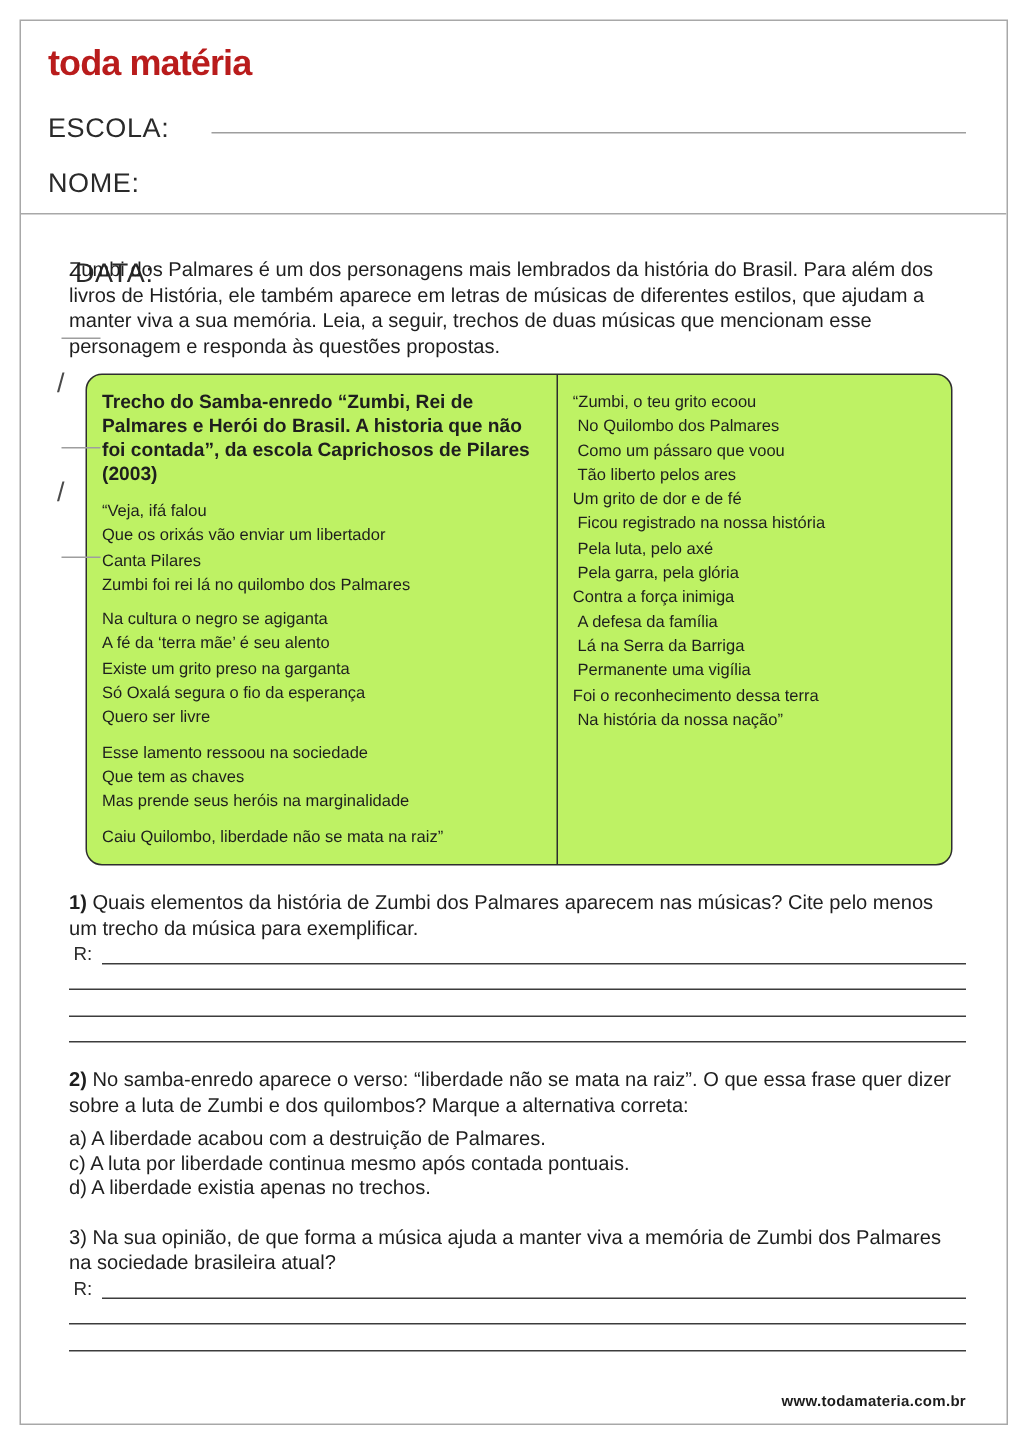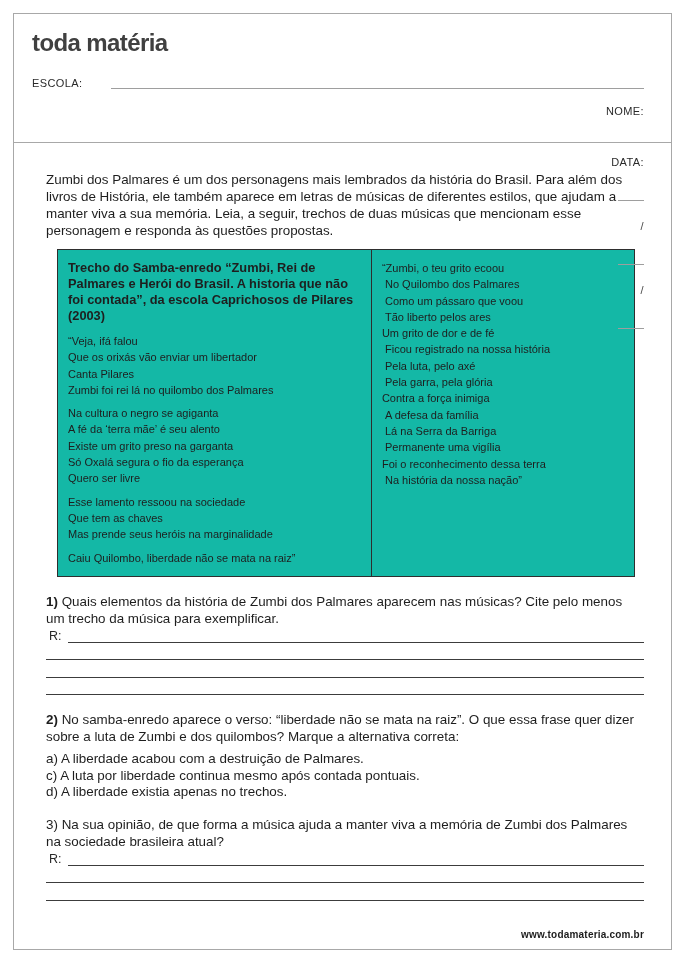--- a/index.html
+++ b/index.html
@@ -9,34 +9,34 @@
   }
   .page {
     position:absolute; left:13px; top:13px; width:657px; height:935px;
     border:1px solid #a8a8a8; background:#fff; overflow:hidden;
   }
   
   .header {
     height:129px; box-sizing:border-box; border-bottom:1px solid #a8a8a8;
     padding:15px 27px 0 18px;
   }
-  .logo { font-size:24px; font-weight:700; letter-spacing:-0.6px; color:#404040; }
-  .field-row { display:flex; align-items:flex-end; font-size:11px; letter-spacing:0.4px; color:#2a2a2a;gap:19px; }
+  .logo { font-size:24px; font-weight:700; letter-spacing:-0.6px; color:#b91c1c; }
+  .field-row { display:flex; align-items:flex-start; font-size:18px; letter-spacing:0.4px; color:#2a2a2a;gap:19px; }
   .row-school { margin-top:18px; }
   .row-name { margin-top:16px;flex-direction:column; }
   .field-line { flex:1; border-bottom:1.5px solid #9e9e9e; height:13px; margin-left:9px; }
   .date-label { margin-left:18px; }
   .date-blank { width:26px; border-bottom:1.5px solid #9e9e9e; height:13px; margin-left:9px; }
   .slash { margin-left:6px; color:#4a4a4a; }
   
   .main { padding:28px 27px 0 32px; }
   .intro { font-size:13.4px; line-height:17px; margin:0 0 10px 0; }
   .excerpt-box {
-    display:flex; border:1.5px solid #2e2e2e; border-radius:0;
-    margin:0 9px 0 11px; background:#14b8a6;
+    display:flex; border:1.5px solid #2e2e2e; border-radius:11px;
+    margin:0 9px 0 11px; background:#bef264;
   }
   .col-left { width:54.5%; box-sizing:border-box; border-right:1.5px solid #2e2e2e; padding:10px 4px 10px 10px; }
   .col-right { flex:1; padding:10px 6px 10px 10px; }
   .col-title { font-weight:700; font-size:12.8px; line-height:16px; margin:0 0 9px 0; }
   .stanza { font-size:11px; line-height:16.3px; white-space:pre-wrap; margin:0 0 7px 0; }
   .stanza:last-child { margin-bottom:0; }
   
   .question { margin-top:16px; }
   .q-text { font-size:13.4px; line-height:17px; margin:0; }
   .q-num { font-weight:700; }

